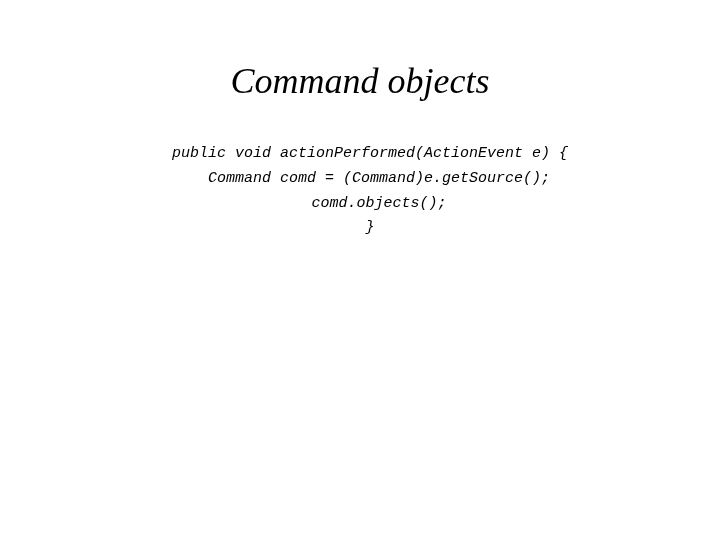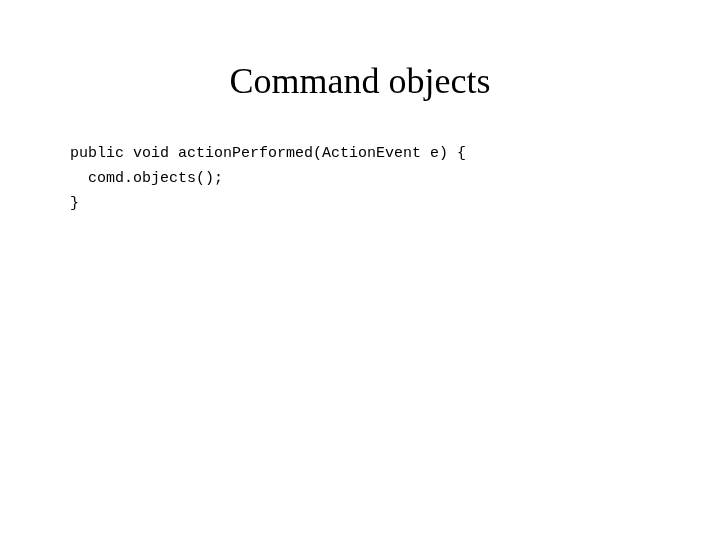--- a/index.html
+++ b/index.html
@@ -17,51 +17,53 @@
     }
 
     .slide-container {
       width: 720px;
       height: 540px;
       background: #ffffff;
       display: flex;
       flex-direction: column;
       align-items: center;
       padding: 40px 50px 40px 50px;
+      font-style: italic;
     }
 
     .slide-title {
       font-family: Georgia, 'Times New Roman', serif;
       font-size: 36px;
       font-weight: normal;
       color: #000000;
       text-align: center;
       margin-bottom: 40px;
       margin-top: 20px;
     }
 
     .code-block {
       font-family: 'Courier New', Courier, monospace;
       font-size: 15px;
       color: #000000;
       line-height: 1.65;
-      text-align: left;
+      text-align: center;
       width: 100%;
       padding-left: 20px;
     }
 
     .code-line {
       display: block;
       white-space: pre;
     }
   </style>
 </head>
 <body>
 
 <div class="slide-container">
   <h1 class="slide-title">Command objects</h1>
 
   <div class="code-block">
     <span class="code-line">public void actionPerformed(ActionEvent e) {</span>
+    <span class="code-line">  Command comd = (Command)e.getSource();</span>
     <span class="code-line">  comd.objects();</span>
     <span class="code-line">}</span>
   </div>
 </div>
 
 </body></html>

